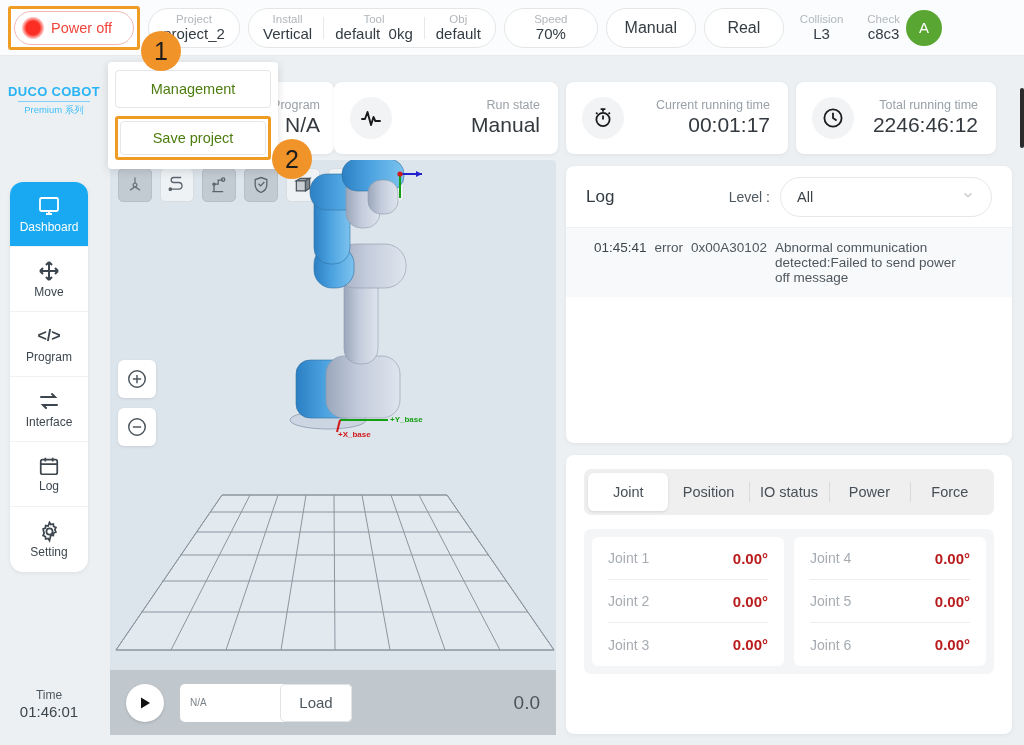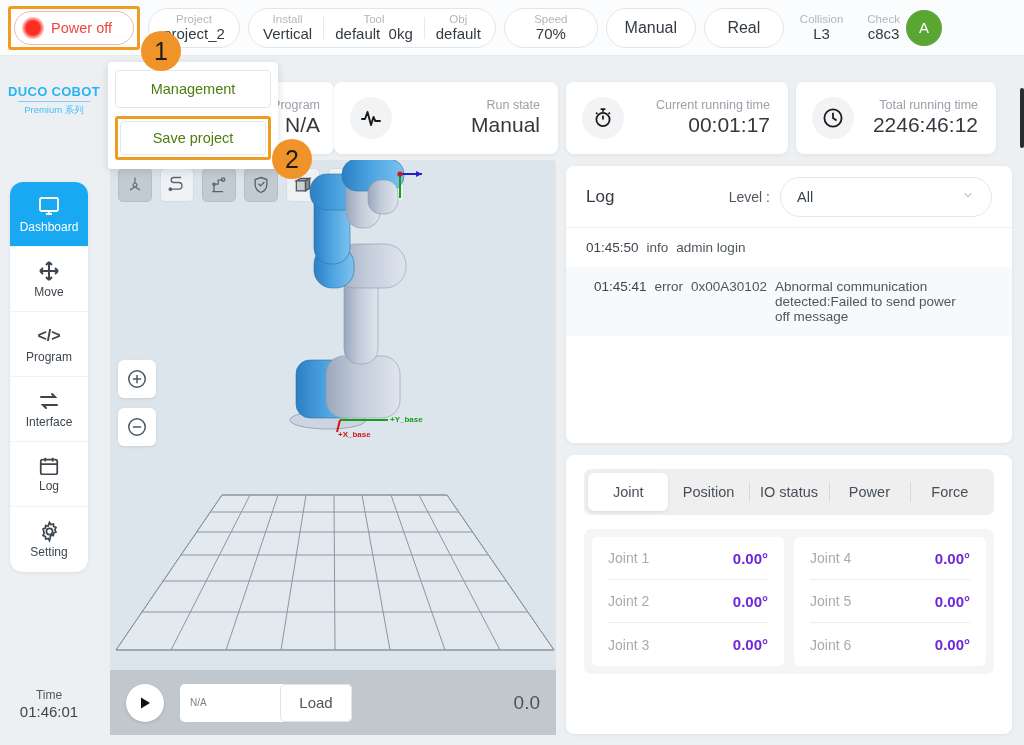--- a/index.html
+++ b/index.html
@@ -198,21 +198,21 @@
   .tab.active { background: #fff; border-radius: 6px; box-shadow: 0 1px 3px rgba(0,0,0,0.10); }
   .tab.active::before, .tab.active + .tab::before { display: none; }
   .joint-grid-wrap { margin-top: 14px; background: #f4f5f6; border-radius: 7px; padding: 8px; display: flex; gap: 10px; }
   .joint-col { flex: 1; background: #fff; border-radius: 6px; padding: 0 16px; }
   .joint-row {
     height: 43px; display: flex; align-items: center;
     border-bottom: 1px solid #eceef0;
   }
   .joint-col .joint-row:last-child { border-bottom: none; }
   .joint-name { font-size: 14px; color: #a6acb2; }
-  .joint-val { margin-left: auto; font-size: 15px; color: #6d28d9; font-weight: bold; }
+  .joint-val { margin-left: auto; font-size: 15px; color: #b91c1c; font-weight: bold; }
 
   .scrollbar {
     position: absolute; right: 0px; top: 88px; width: 4px; height: 60px;
     background: #2b2b2b; border-radius: 2px;
   }
 </style>
 </head>
 <body>
 
 <div id="app">
@@ -536,25 +536,20 @@
         <div class="select">
           <span>All</span>
           <span class="chev">
             <svg width="14" height="14" viewBox="0 0 24 24" fill="none" stroke="currentColor" stroke-width="2">
                 <path d="M6 9l6 6 6-6"></path>
               </svg>
           </span>
         </div>
       </div>
     </div>
-    <div class="log-row">
-      <span class="log-time">01:45:50</span>
-      <span class="log-lvl">info</span>
-      <span class="log-msg">admin login</span>
-    </div>
     <div class="log-row alt">
       <span class="log-time">01:45:41</span>
       <span class="log-lvl">error</span>
       <span class="log-lvl">0x00A30102</span>
       <span class="log-msg" style="max-width:188px">Abnormal communication detected:Failed to send power off message</span>
     </div>
   </div>
 
   <div class="panel" id="joint-panel">
     <div class="tabs">

